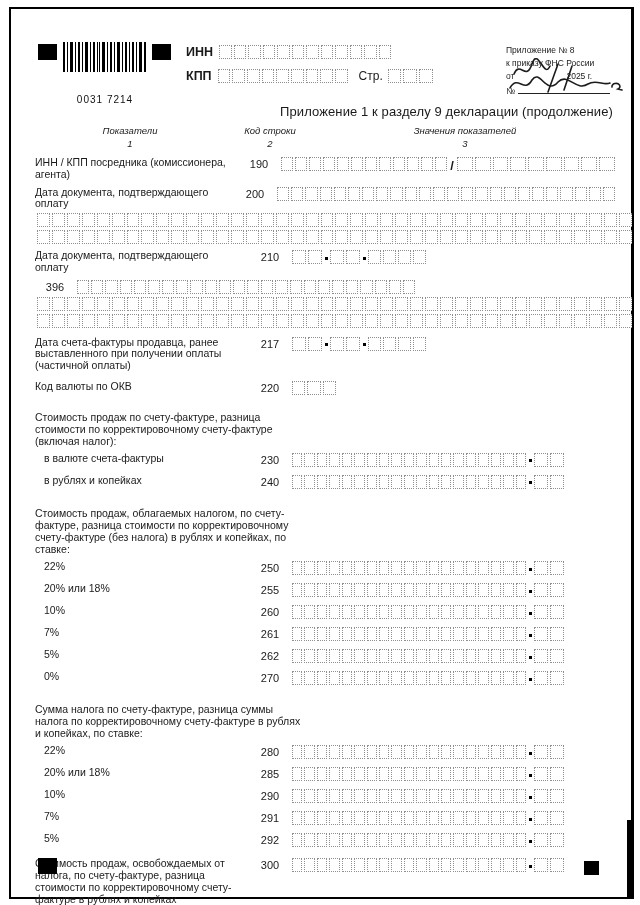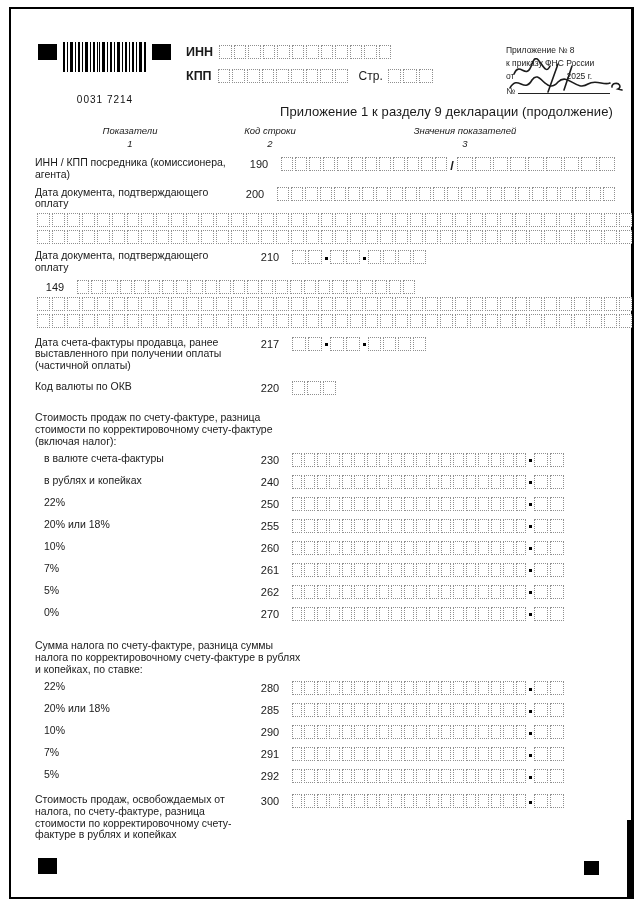--- a/index.html
+++ b/index.html
@@ -327,21 +327,21 @@
           </span>
           <span class="grp" style="width: 58px;">
             <span class="cellbox"></span>
             <span class="cellbox"></span>
             <span class="cellbox"></span>
             <span class="cellbox"></span>
           </span>
         </div>
       </div>
       <div class="row">
-        <div class="code">149</div>
+        <div class="code">396</div>
         <div class="val">
           <span class="grp" style="width: 338px;">
             <span class="cellbox"></span>
             <span class="cellbox"></span>
             <span class="cellbox"></span>
             <span class="cellbox"></span>
             <span class="cellbox"></span>
             <span class="cellbox"></span>
             <span class="cellbox"></span>
             <span class="cellbox"></span>
@@ -551,20 +551,21 @@
           </span>
           <span class="sep sep-dot">
             <i></i>
           </span>
           <span class="grp" style="width: 30px;">
             <span class="cellbox"></span>
             <span class="cellbox"></span>
           </span>
         </div>
       </div>
+      <div class="section">Стоимость продаж, облагаемых налогом, по счету-фактуре, разница стоимости по корректировочному счету-фактуре (без налога) в рублях и копейках, по ставке:</div>
       <div class="row indent">
         <div class="lbl">22%</div>
         <div class="code">250</div>
         <div class="val">
           <span class="grp" style="width: 234px;">
             <span class="cellbox"></span>
             <span class="cellbox"></span>
             <span class="cellbox"></span>
             <span class="cellbox"></span>
             <span class="cellbox"></span>

